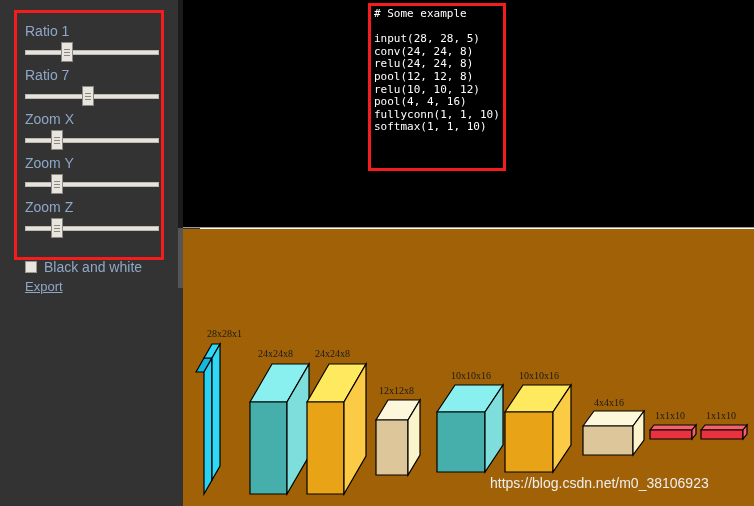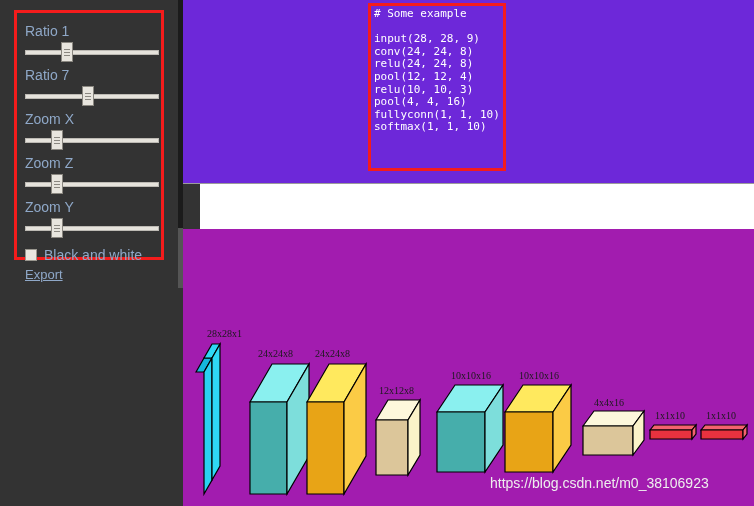--- a/index.html
+++ b/index.html
@@ -37,35 +37,35 @@
   }
   .slider .thumb{
     position:absolute;top:1px;width:12px;height:20px;
     background:#e8e5de;border:1px solid #8a8780;
     box-sizing:border-box;
     display:flex;flex-direction:column;justify-content:center;align-items:center;
     gap:2px;
   }
   .slider .thumb i{display:block;width:6px;height:1px;background:#8a8780;}
 
-  .cb-row{display:flex;align-items:center;margin-top:10px;}
+  .cb-row{display:flex;align-items:center;margin-top:22px;}
   .cb-box{
     width:12px;height:12px;background:#e9e6df;border:1px solid #9a978f;
     box-sizing:border-box;margin-right:7px;
   }
   .cb-text{color:#8fa8c8;font-size:14px;white-space:nowrap;}
   .export-link{
     display:inline-block;margin-top:4px;
     color:#8fa8c8;font-size:13px;text-decoration:underline;cursor:pointer;
   }
 
   
   .code-panel{
-    position:absolute;left:183px;top:0;width:571px;height:184px;
-    background:#6d28d9;
+    position:absolute;left:183px;top:0;width:571px;height:228px;
+    background:#000000;
     border-bottom:1px solid #9b9b9b;
     box-sizing:border-box;
   }
   .code-gutter{
     position:absolute;left:178px;top:0;width:5px;height:228px;
     background:#1b1b1b;
   }
   .code-scroll{
     position:absolute;left:178px;top:228px;width:5px;height:60px;
     background:#555;
@@ -79,21 +79,21 @@
     color:#ffffff;
     font-family:"DejaVu Sans Mono", monospace;
     font-size:11px;line-height:12.6px;
     white-space:pre;
   }
   .code-blank{height:12.6px;}
 
   
   .canvas{
     position:absolute;left:183px;top:229px;width:571px;height:277px;
-    background:#a21caf;overflow:hidden;
+    background:#a16207;overflow:hidden;
   }
   .canvas svg{display:block;}
   .watermark{
     position:absolute;left:307px;top:246px;
     color:#eeeeee;font-size:14px;white-space:nowrap;
     font-family:"Liberation Sans", sans-serif;
   }
   .dimlabel{
     font-family:"Liberation Serif", serif;
     font-size:10px;fill:#1a1a1a;
@@ -137,33 +137,33 @@
           <div class="track"></div>
           <div class="thumb" style="left:26px">
               <i></i>
               <i></i>
               <i></i>
             </div>
         </div>
       </div>
 
       <div>
+        <div class="ctrl-label">Zoom Y</div>
+        <div class="slider">
+          <div class="track"></div>
+          <div class="thumb" style="left:26px">
+              <i></i>
+              <i></i>
+              <i></i>
+            </div>
+        </div>
+      </div>
+
+      <div>
         <div class="ctrl-label">Zoom Z</div>
-        <div class="slider">
-          <div class="track"></div>
-          <div class="thumb" style="left:26px">
-              <i></i>
-              <i></i>
-              <i></i>
-            </div>
-        </div>
-      </div>
-
-      <div>
-        <div class="ctrl-label">Zoom Y</div>
         <div class="slider">
           <div class="track"></div>
           <div class="thumb" style="left:26px">
               <i></i>
               <i></i>
               <i></i>
             </div>
         </div>
       </div>
 
@@ -175,25 +175,25 @@
       <div class="export-link">Export</div>
     </div>
   </div>
 
   <div class="code-gutter"></div>
   <div class="code-scroll"></div>
   <div class="code-panel">
     <div class="code-box">
       <div class="code-line"># Some example</div>
       <div class="code-blank"></div>
-      <div class="code-line">input(28, 28, 9)</div>
+      <div class="code-line">input(28, 28, 5)</div>
       <div class="code-line">conv(24, 24, 8)</div>
       <div class="code-line">relu(24, 24, 8)</div>
-      <div class="code-line">pool(12, 12, 4)</div>
-      <div class="code-line">relu(10, 10, 3)</div>
+      <div class="code-line">pool(12, 12, 8)</div>
+      <div class="code-line">relu(10, 10, 12)</div>
       <div class="code-line">pool(4, 4, 16)</div>
       <div class="code-line">fullyconn(1, 1, 10)</div>
       <div class="code-line">softmax(1, 1, 10)</div>
     </div>
   </div>
 
   <div class="canvas">
     <svg width="571" height="277" viewBox="0 0 571 277">
 
       <g>

